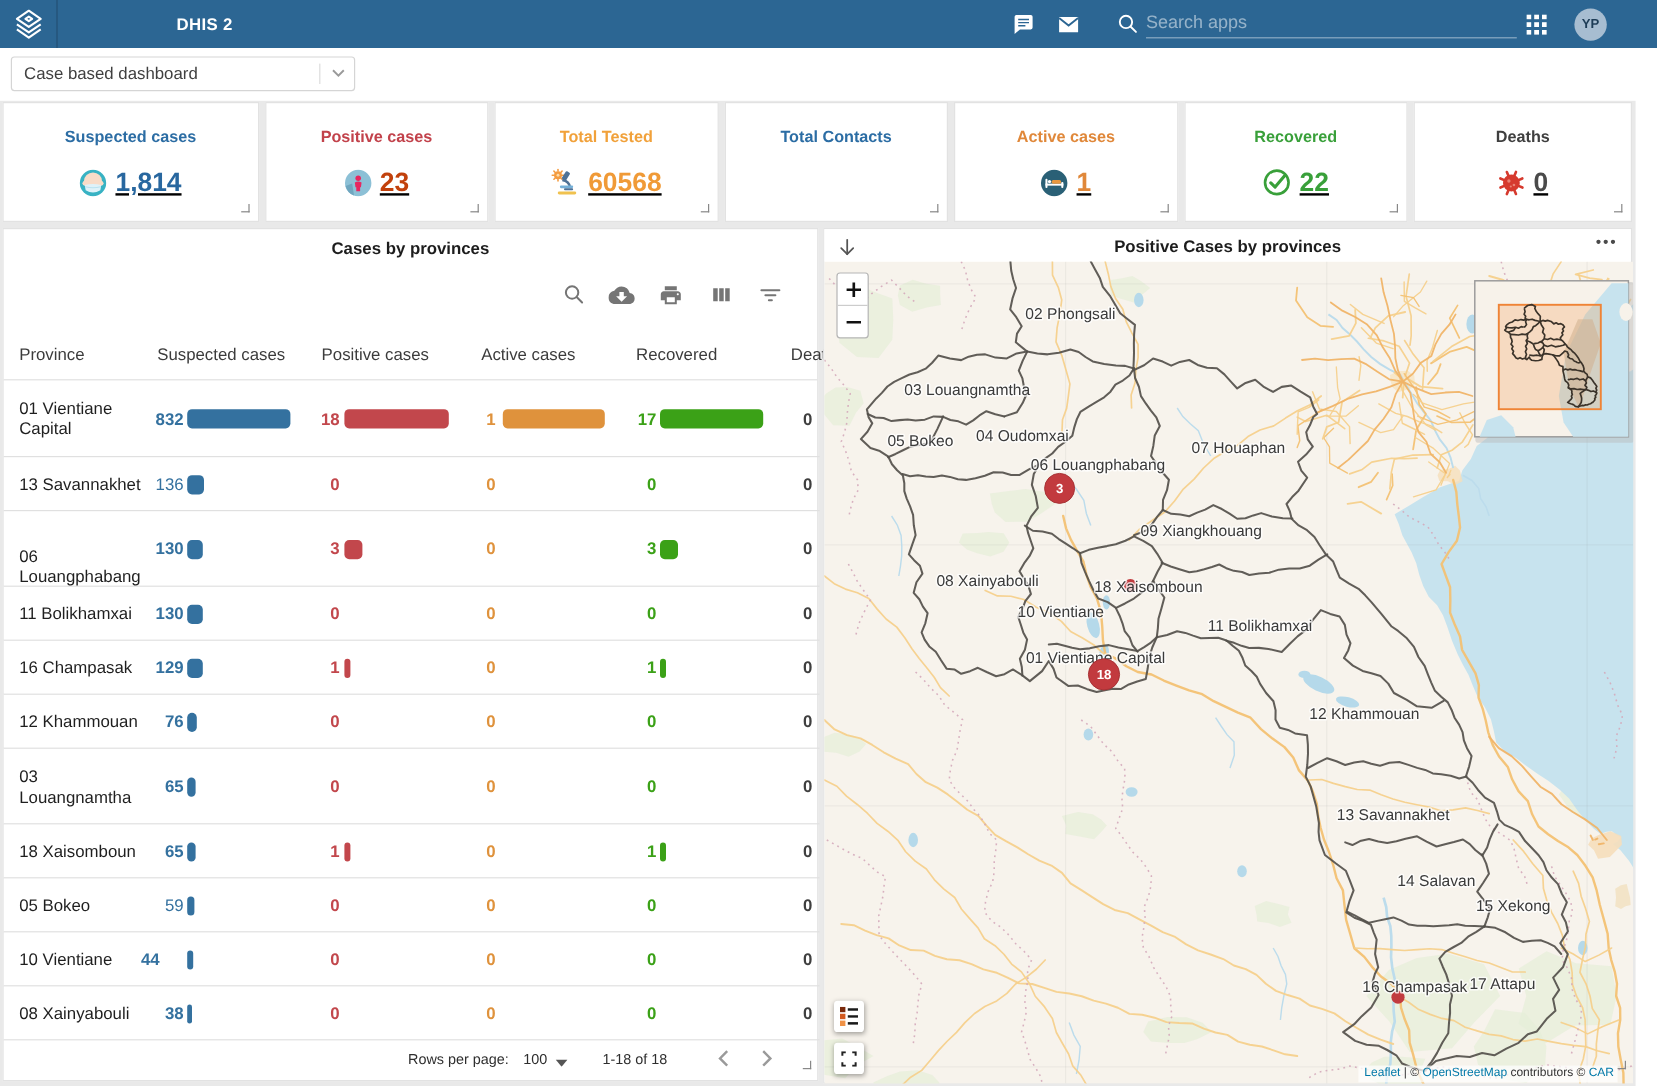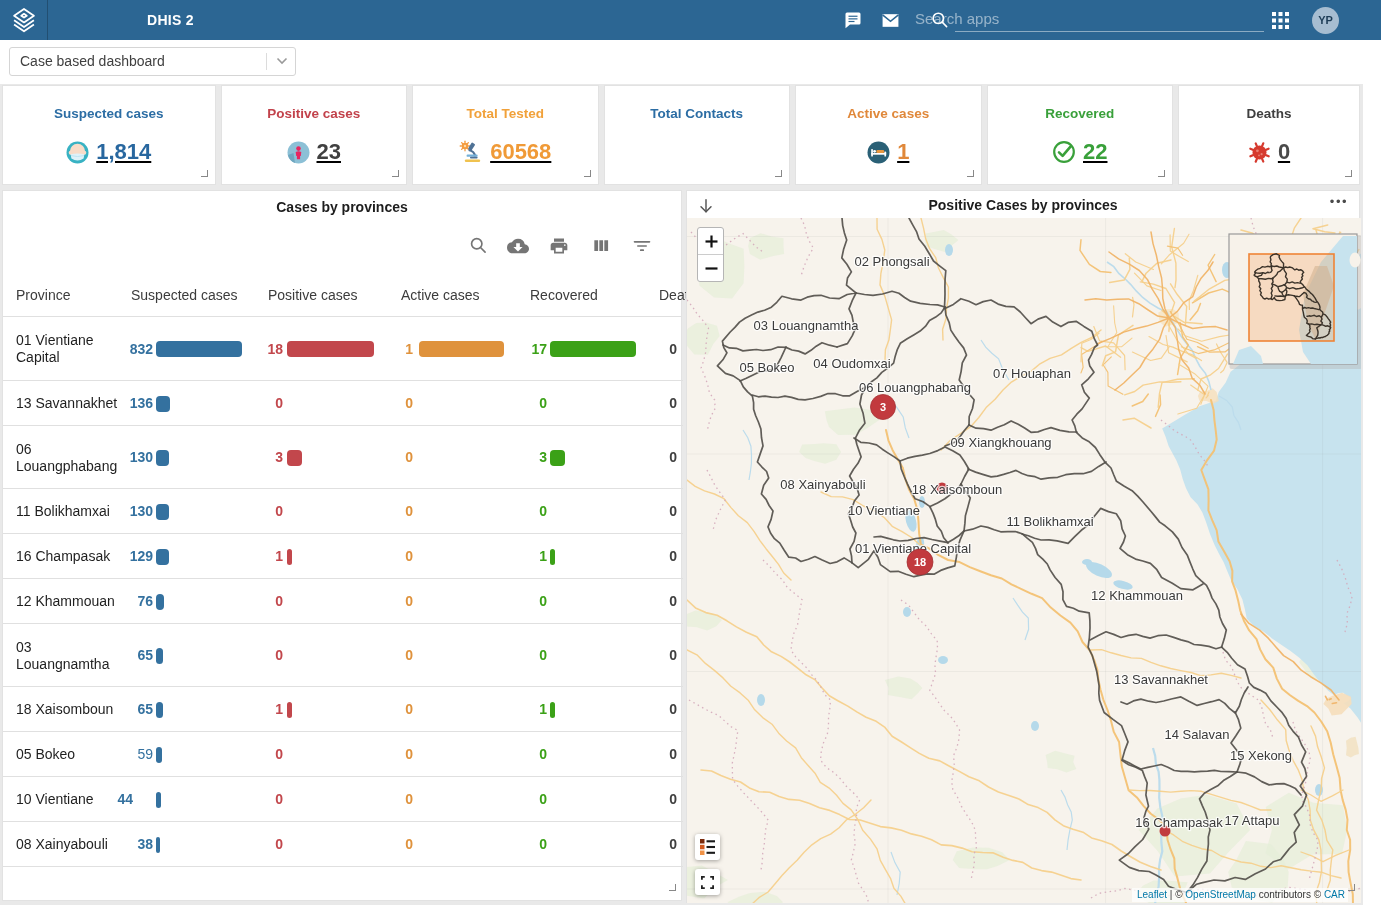--- a/index.html
+++ b/index.html
@@ -1,21 +1,21 @@
 <!DOCTYPE html>
 <html><head><meta charset="utf-8"><title>DHIS 2</title>
 <style>
 * { margin:0; padding:0; box-sizing:border-box; }
 html,body { width:1381px; height:905px; overflow:hidden; background:#fff;
   font-family:"Liberation Sans",sans-serif; }
 .topbar { position:absolute; left:0; top:0; width:1381px; height:40px; background:#2c6693; }
 .logo { position:absolute; left:0; top:0; width:48px; height:40px; border-right:1px solid rgba(0,0,0,0.22); }
 .appname { position:absolute; left:147px; top:0; height:40px; line-height:40px; color:#fff;
   font-weight:bold; font-size:14px; letter-spacing:0.3px; }
-.searchph { position:absolute; left:915px; top:0; height:40px; line-height:38px; color:rgba(255,255,255,0.5); font-size:15px; }
+.searchph { position:absolute; left:955px; top:0; height:40px; line-height:38px; color:rgba(255,255,255,0.5); font-size:15px; }
 .searchline { position:absolute; left:955px; top:31px; width:309px; height:1px; background:rgba(255,255,255,0.45); }
 .avatar { position:absolute; left:1312px; top:7px; width:27px; height:27px; border-radius:50%;
   background:#a7bdd1; color:#1d3c56; font-size:11px; font-weight:bold; text-align:center; line-height:27px; }
 .titlebar { position:absolute; left:0; top:40px; width:1381px; height:44px; background:#fff; }
 .dd { position:absolute; left:9px; top:7px; width:287px; height:29px; border:1px solid #d5d5d5; border-radius:3px; background:#fff; }
 .dd .t { position:absolute; left:10px; top:0; height:27px; line-height:27px; font-size:14px; color:#404040; }
 .dd .sep { position:absolute; left:256px; top:5px; width:1px; height:17px; background:#dcdcdc; }
 .dd .chev { position:absolute; left:266px; top:9px; }
 .content { position:absolute; left:0; top:84px; width:1363px; height:821px; background:#e9e9e9; }
 .card { position:absolute; top:1px; height:100px; background:#fff; border:1px solid #e2e2e2; }
@@ -114,21 +114,21 @@
 <div class="ctitle" style="color:#c2424b">Positive cases</div>
 <div class="cval">
         <span class="cicon">
           <svg width="23" height="23" viewBox="0 0 23 23">
             <circle cx="11.5" cy="11.5" r="11" fill="#8cc0d6"></circle>
             <path d="M1 14 A11 11 0 0 0 8 21.9 L6.5 12 Z" fill="#6fa6bf"></path>
             <circle cx="11.5" cy="7.6" r="2.3" fill="#e82560"></circle>
             <path d="M8.7 11.1 Q11.5 9.6 14.3 11.1 L13.8 15.1 L13.1 15.1 L13.1 18.3 L9.9 18.3 L9.9 15.1 L9.2 15.1 Z" fill="#e82560"></path>
           </svg>
         </span>
-        <span style="color:#404040">23</span>
+        <span style="color:#c2410c">23</span>
       </div>
 <div class="rsz"></div>
     </div>
 <div class="card" style="left:412px;width:186.5px">
 <div class="ctitle" style="color:#f1a13a">Total Tested</div>
 <div class="cval">
         <span class="cicon">
           <svg width="24" height="24" viewBox="0 0 24 24">
             <g stroke="#f49b3f" stroke-width="1.3" stroke-linecap="round">
               <line x1="6" y1="1.2" x2="6" y2="2.4"></line>
@@ -252,29 +252,29 @@
           <div style="position:absolute;right:400px;top:0;height:64px;line-height:64px;font-weight:bold;color:#c2474c">18</div>
           <div style="position:absolute;left:284px;top:24.0px;width:87px;height:16px;border-radius:4px;background:#c2474c"></div>
           <div style="position:absolute;right:270px;top:0;height:64px;line-height:64px;font-weight:bold;color:#df923c">1</div>
           <div style="position:absolute;left:416px;top:24.0px;width:85px;height:16px;border-radius:4px;background:#df923c"></div>
           <div style="position:absolute;right:136px;top:0;height:64px;line-height:64px;font-weight:bold;color:#3ba117">17</div>
           <div style="position:absolute;left:547px;top:24.0px;width:85.5px;height:16px;border-radius:4px;background:#3ba117"></div>
           <div style="position:absolute;right:6px;top:0;height:64px;line-height:64px;font-weight:bold;color:#3f3f3f">0</div>
         </div>
 <div style="position:relative;height:45px;border-bottom:1px solid #e0e0e0">
           <div style="position:absolute;left:13px;top:0;height:45px;line-height:45px">13 Savannakhet</div>
-          <div style="position:absolute;right:530px;top:0;height:45px;line-height:45px;font-weight:bold;color:#34719f">136</div>
+          <div style="position:absolute;right:530px;top:0;height:45px;line-height:45px;font-weight:normal;color:#34719f">136</div>
           <div style="position:absolute;left:153px;top:14.5px;width:14px;height:16px;border-radius:4px;background:#34719f"></div>
           <div style="position:absolute;right:400px;top:0;height:45px;line-height:45px;font-weight:bold;color:#c2474c">0</div>
           <div style="position:absolute;right:270px;top:0;height:45px;line-height:45px;font-weight:bold;color:#df923c">0</div>
           <div style="position:absolute;right:136px;top:0;height:45px;line-height:45px;font-weight:bold;color:#3ba117">0</div>
           <div style="position:absolute;right:6px;top:0;height:45px;line-height:45px;font-weight:bold;color:#3f3f3f">0</div>
         </div>
 <div style="position:relative;height:63px;border-bottom:1px solid #e0e0e0">
-          <div style="position:absolute;left:13px;top:0;width:120px;height:63px;display:flex;align-items:center">
+          <div style="position:absolute;left:13px;top:0;width:120px;height:63px;display:flex;align-items:flex-end">
             <span style="line-height:17px">06<br>Louangphabang</span>
           </div>
           <div style="position:absolute;right:530px;top:0;height:63px;line-height:63px;font-weight:bold;color:#34719f">130</div>
           <div style="position:absolute;left:153px;top:23.5px;width:13.4px;height:16px;border-radius:4px;background:#34719f"></div>
           <div style="position:absolute;right:400px;top:0;height:63px;line-height:63px;font-weight:bold;color:#c2474c">3</div>
           <div style="position:absolute;left:284px;top:23.5px;width:14.5px;height:16px;border-radius:4px;background:#c2474c"></div>
           <div style="position:absolute;right:270px;top:0;height:63px;line-height:63px;font-weight:bold;color:#df923c">0</div>
           <div style="position:absolute;right:136px;top:0;height:63px;line-height:63px;font-weight:bold;color:#3ba117">3</div>
           <div style="position:absolute;left:547px;top:23.5px;width:15px;height:16px;border-radius:4px;background:#3ba117"></div>
           <div style="position:absolute;right:6px;top:0;height:63px;line-height:63px;font-weight:bold;color:#3f3f3f">0</div>
@@ -350,20 +350,34 @@
         </div>
 <div style="position:relative;height:45px;border-bottom:1px solid #e0e0e0">
           <div style="position:absolute;left:13px;top:0;height:45px;line-height:45px">08 Xainyabouli</div>
           <div style="position:absolute;right:530px;top:0;height:45px;line-height:45px;font-weight:bold;color:#34719f">38</div>
           <div style="position:absolute;left:153px;top:14.5px;width:3.9px;height:16px;border-radius:4px;background:#34719f"></div>
           <div style="position:absolute;right:400px;top:0;height:45px;line-height:45px;font-weight:bold;color:#c2474c">0</div>
           <div style="position:absolute;right:270px;top:0;height:45px;line-height:45px;font-weight:bold;color:#df923c">0</div>
           <div style="position:absolute;right:136px;top:0;height:45px;line-height:45px;font-weight:bold;color:#3ba117">0</div>
           <div style="position:absolute;right:6px;top:0;height:45px;line-height:45px;font-weight:bold;color:#3f3f3f">0</div>
         </div>
+  </div>
+  <div class="pag">
+    <span style="position:absolute;left:337px;top:8px">Rows per page:</span>
+    <span style="position:absolute;left:433px;top:8px">100</span>
+    <svg width="10" height="6" viewBox="0 0 10 6" style="position:absolute;left:460px;top:15px" fill="#555">
+          <path d="M0 0 L10 0 L5 6 Z"></path>
+        </svg>
+    <span style="position:absolute;left:499px;top:8px">1-18 of 18</span>
+    <svg width="9" height="14" viewBox="0 0 9 14" style="position:absolute;left:595px;top:7px" fill="none" stroke="#9a9a9a" stroke-width="2">
+          <path d="M8 1 L2 7 L8 13"></path>
+        </svg>
+    <svg width="9" height="14" viewBox="0 0 9 14" style="position:absolute;left:632px;top:7px" fill="none" stroke="#9a9a9a" stroke-width="2">
+          <path d="M1 1 L7 7 L1 13"></path>
+        </svg>
   </div>
   <div class="rsz" style="right:5px;bottom:9px"></div>
 </div>
 <div class="panel" id="mpanel">
   <div class="mtitle">
     <svg width="16" height="17" viewBox="0 0 24 24" style="position:absolute;left:11px;top:7px" fill="none" stroke="#555" stroke-width="2.2" stroke-linecap="round" stroke-linejoin="round">
           <line x1="12" y1="2" x2="12" y2="20"></line>
           <path d="M4.5 12.5 L12 20 L19.5 12.5"></path>
         </svg>
     <div class="ptitle" style="top:6px">Positive Cases by provinces</div>

